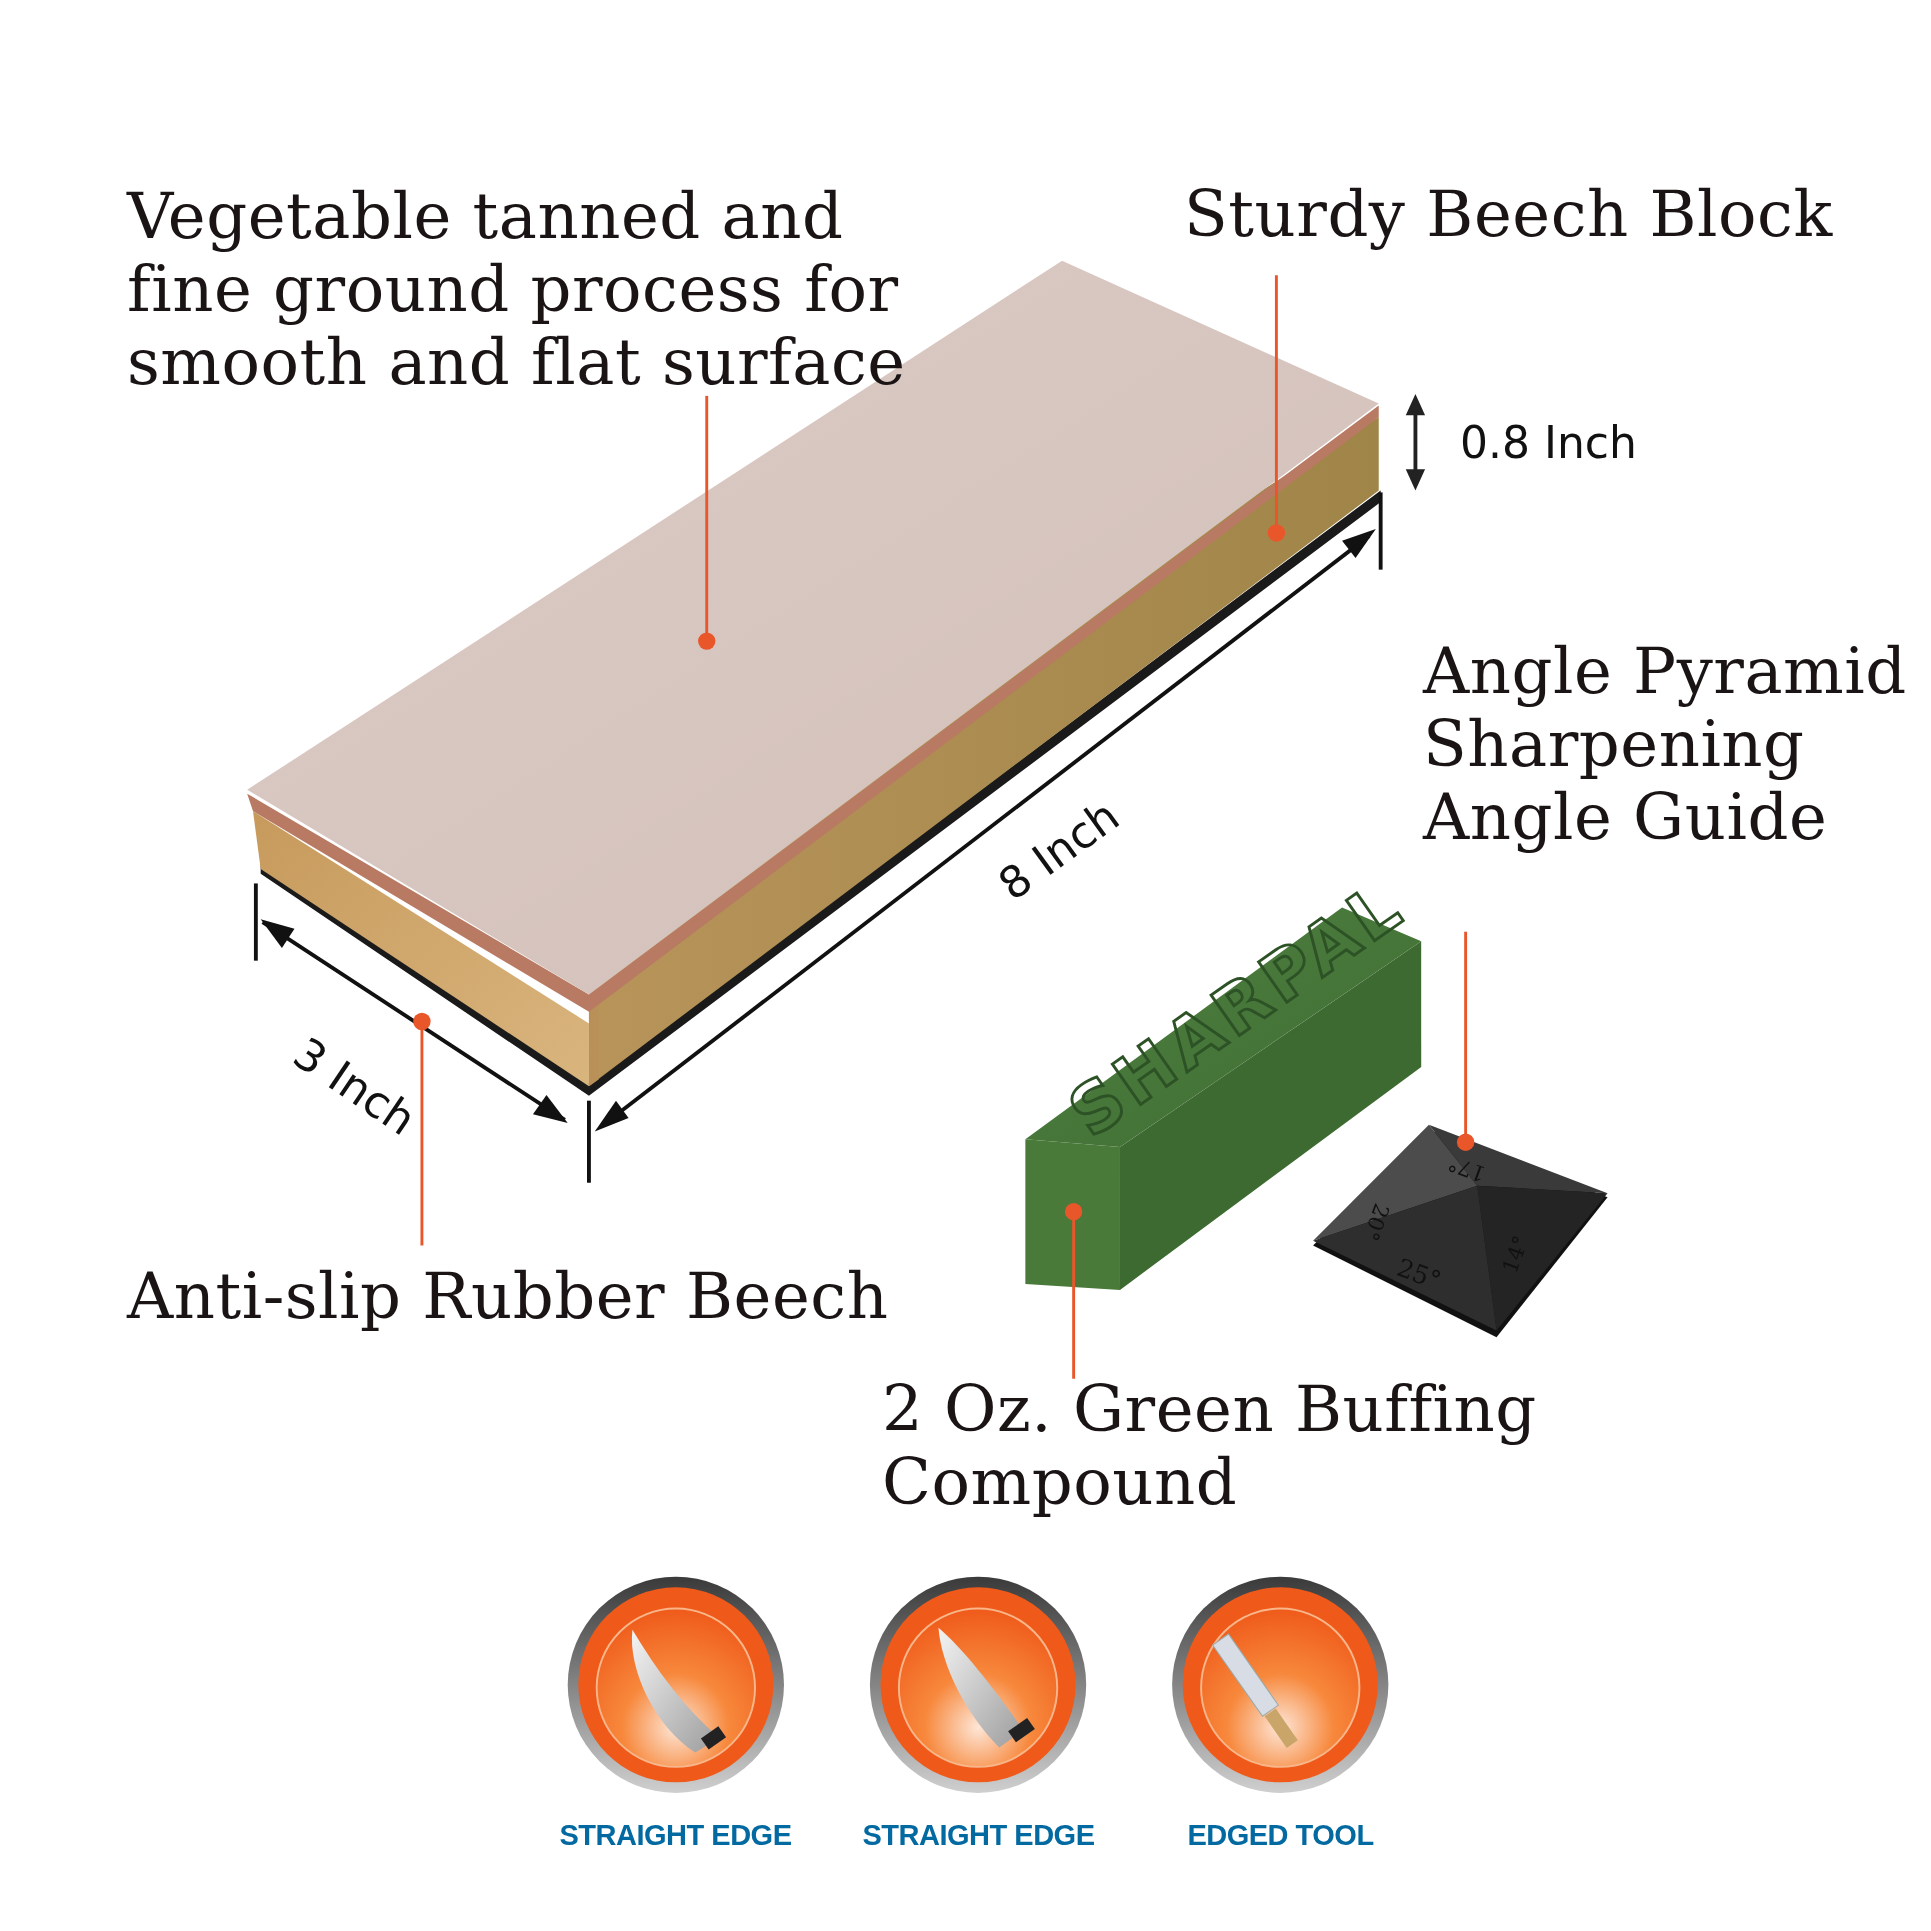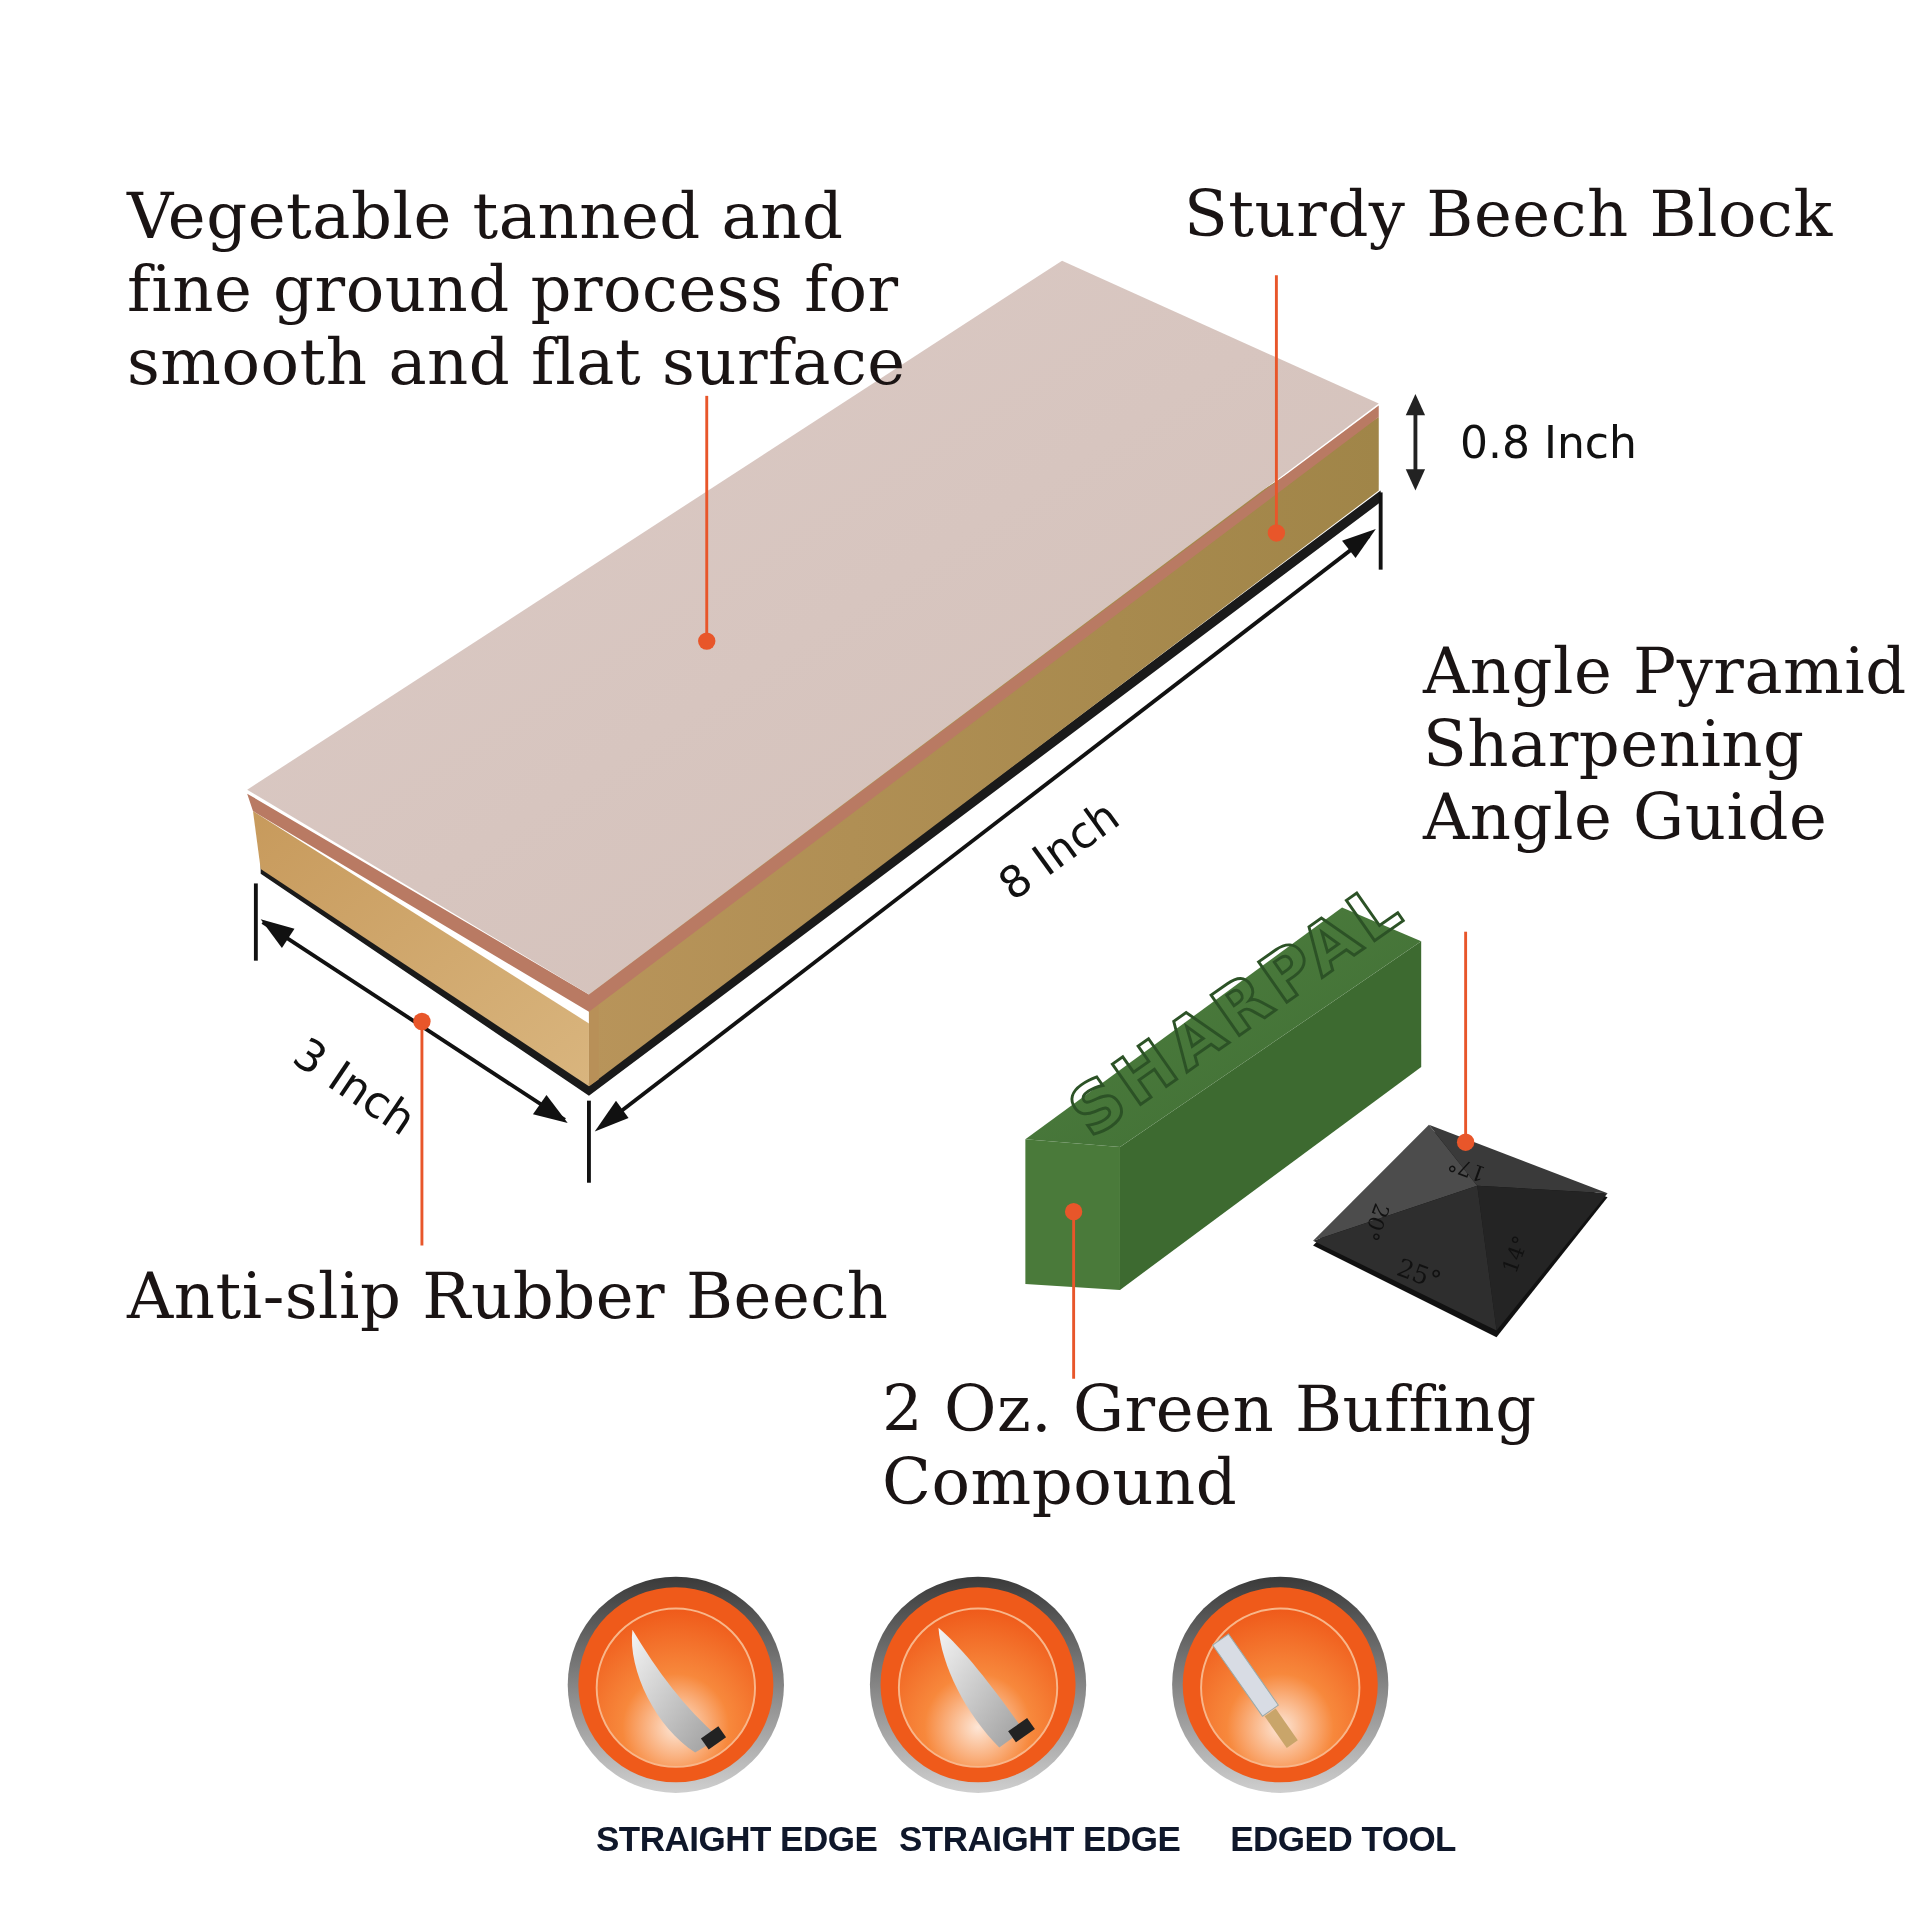--- a/index.html
+++ b/index.html
@@ -4,21 +4,21 @@
 <style>
   html, body { margin:0; padding:0; background:#ffffff; }
   body { width:1931px; height:1931px; position:relative; overflow:hidden;
          font-family:"DejaVu Serif", serif; color:#1a1414; }
   .label { position:absolute; font-family:"DejaVu Serif", serif; font-size:64px;
            line-height:73px; color:#1a1414; letter-spacing:0.5px; white-space:nowrap; }
   .dim { position:absolute; font-family:"DejaVu Sans", sans-serif; font-size:44px;
          color:#111; white-space:nowrap; transform-origin:left center; }
   svg.art { position:absolute; left:0; top:0; }
   .badge-label { position:absolute; font-family:"Liberation Sans", sans-serif; font-weight:bold;
-                 font-size:35px; color:#0f172a; text-align:center; white-space:nowrap; letter-spacing:-0.5px;margin-left:48px; }
+                 font-size:29px; color:#0369a1; text-align:center; white-space:nowrap; letter-spacing:-0.5px; }
 </style>
 </head>
 <body>
 
 <svg class="art" width="1931" height="1931" viewBox="0 0 2000 2000">
   <defs>
     <linearGradient id="woodFront" x1="0" y1="0" x2="1" y2="1">
       <stop offset="0" stop-color="#c79a5c"></stop>
       <stop offset="1" stop-color="#d9b57e"></stop>
     </linearGradient>
@@ -166,14 +166,14 @@
 
 <div class="label" style="left:127px; top:1260px;">Anti-slip Rubber Beech</div>
 
 <div class="label" style="left:882px; top:1373px;">
   <div>2 Oz. Green Buffing</div>
   <div>Compound</div>
 </div>
 
 <div class="badge-label" style="left:548px; top:1819px; width:255px;">STRAIGHT EDGE</div>
 <div class="badge-label" style="left:851px; top:1819px; width:255px;">STRAIGHT EDGE</div>
-<div class="badge-label" style="left:1153px; top:1819px; width:255px;text-align:right;">EDGED TOOL</div>
+<div class="badge-label" style="left:1153px; top:1819px; width:255px;">EDGED TOOL</div>
 
 
 </body></html>

